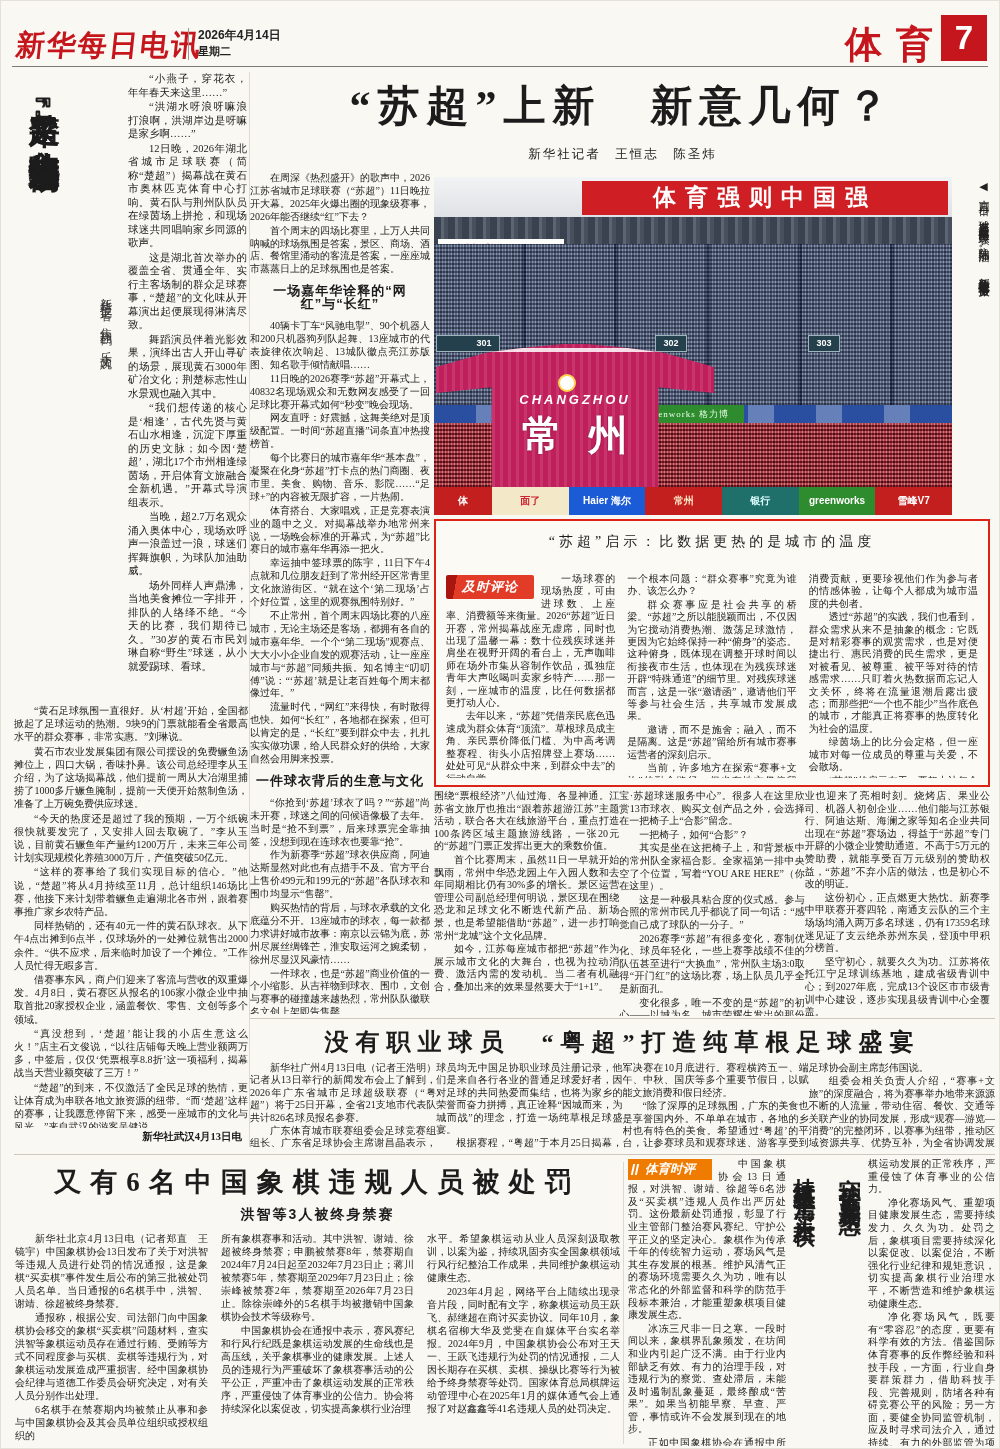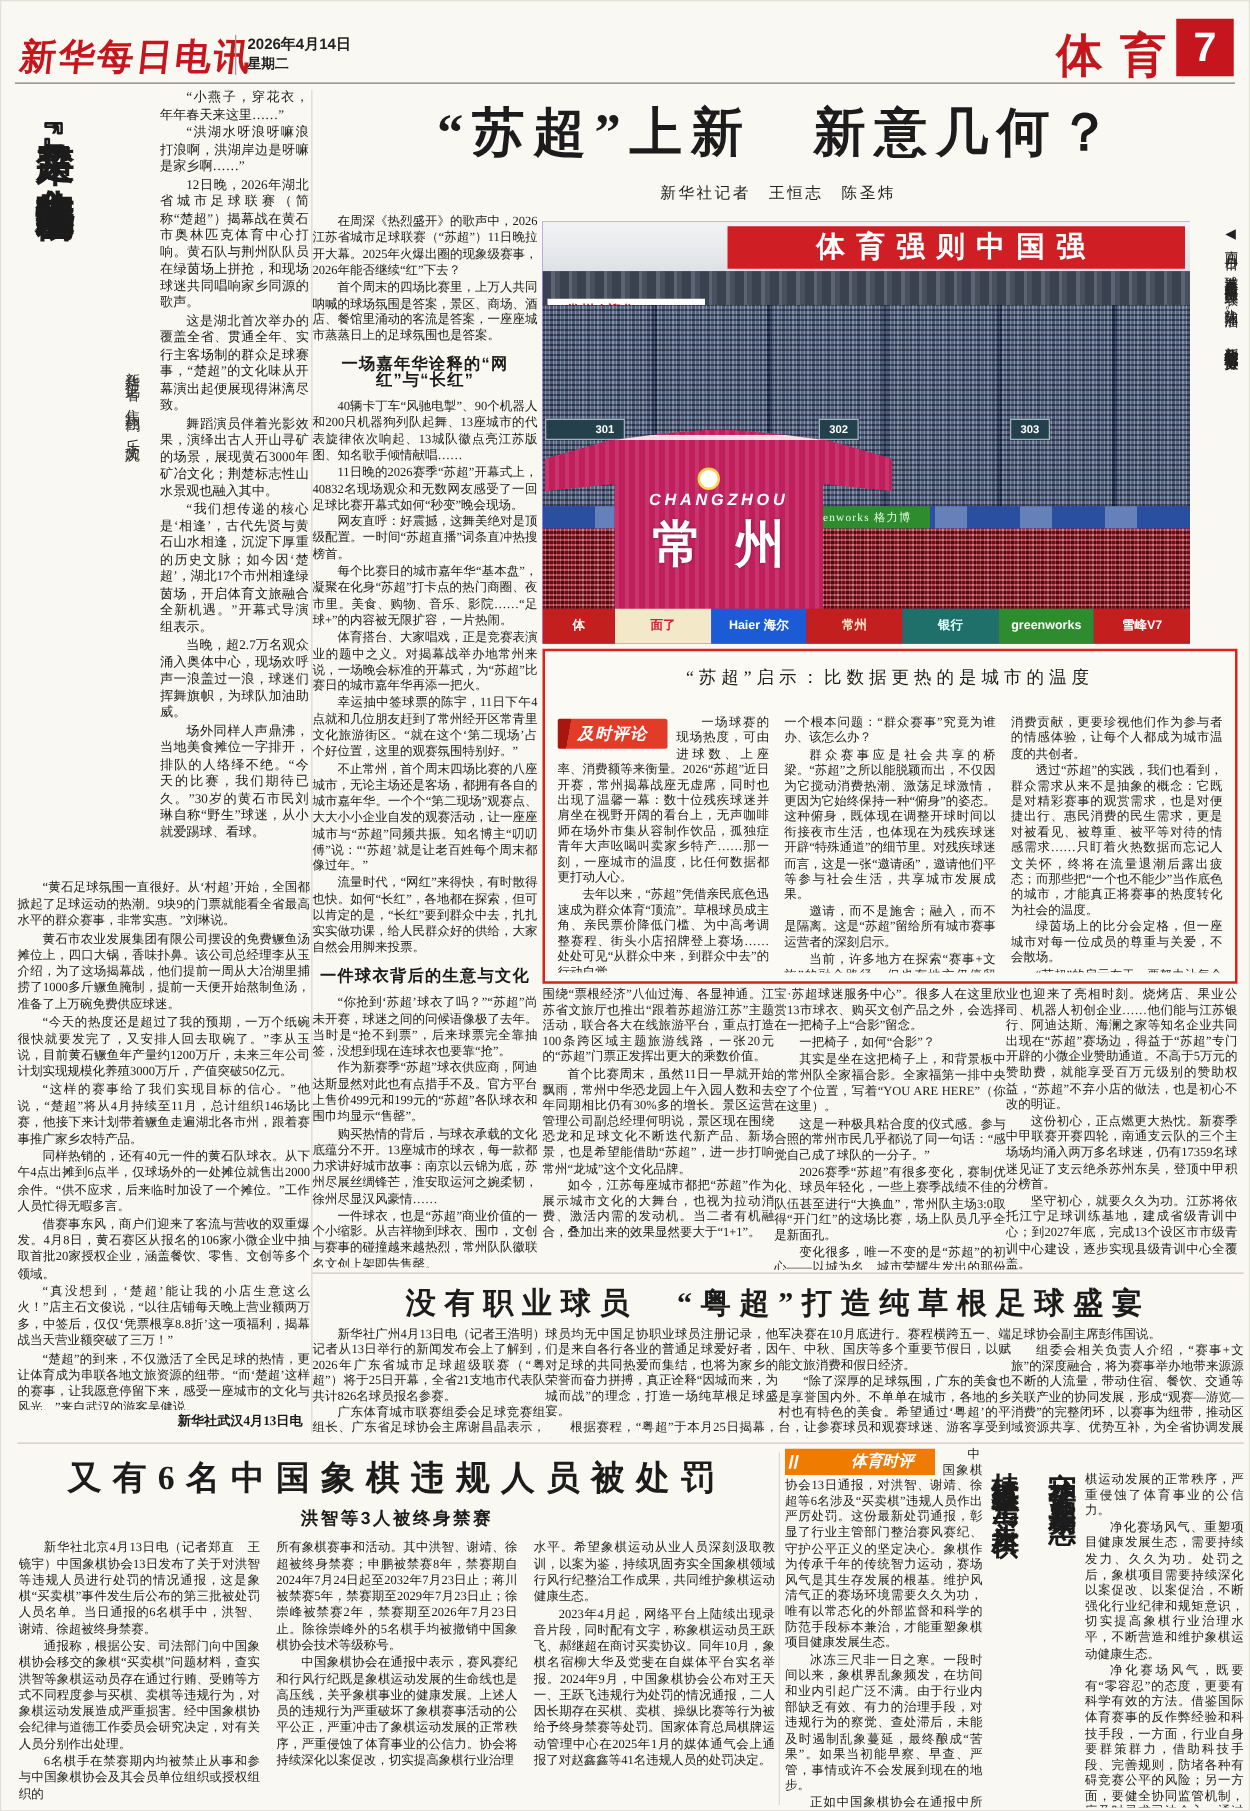--- a/index.html
+++ b/index.html
@@ -36,21 +36,21 @@
   .chu-narrow{left:128px;top:72px;width:119px;height:634px;line-height:13.5px;}
   .chu-wide{left:14px;top:704px;width:234px;height:424px;font-size:10px;line-height:13.2px;}
   .chu-date{position:absolute;left:14px;top:1130px;width:228px;}
   
   .su-headline{position:absolute;left:250px;top:78px;width:745px;text-align:center;font-size:42px;
         font-weight:700;letter-spacing:7px;white-space:nowrap;}
   .su-byline{position:absolute;left:250px;top:146px;width:745px;text-align:center;font-size:12.5px;
         letter-spacing:2px;color:#222;}
   .su-left{left:250px;top:172px;width:180px;height:842px;font-size:10px;line-height:12.9px;}
   
-  .photo{position:absolute;left:434px;top:177px;width:518px;height:338px;background:#6d28d9;overflow:hidden;}
+  .photo{position:absolute;left:434px;top:177px;width:518px;height:338px;background:#84cc16;overflow:hidden;}
   .ph-roof{position:absolute;left:0;top:0;width:100%;height:40px;
         background:linear-gradient(#f2f3f4,#dfe2e5);}
   .ph-banner{position:absolute;left:148px;top:4px;width:366px;height:34px;background:#cf1f24;color:#fff;
         font-size:23px;font-weight:700;letter-spacing:9px;text-align:center;line-height:34px;white-space:nowrap;}
   .ph-windows{position:absolute;left:0;top:40px;width:100%;height:27px;
         background:repeating-linear-gradient(90deg,#39424e 0 7px,#5b6573 7px 10px,#47505c 10px 14px);}
   .ph-welcome{position:absolute;left:4px;top:62px;width:126px;height:20px;background:#fdfdfb;
         font-size:11px;font-weight:700;color:#d01f24;line-height:20px;text-align:center;white-space:nowrap;}
   .ph-welcome .gw{color:#2e8b2e;font-size:8px;font-weight:400;}
   .ph-crowd-up{position:absolute;left:0;top:67px;width:100%;height:161px;
@@ -115,24 +115,24 @@
         font-weight:700;letter-spacing:9px;white-space:nowrap;}
   .chess-sub{position:absolute;left:15px;top:1206px;width:605px;text-align:center;
         font-family:"Liberation Sans",sans-serif;font-weight:700;font-size:14px;letter-spacing:2px;}
   .chess-cols{position:absolute;left:15px;top:1232px;width:605px;height:212px;display:flex;gap:13px;}
   .chess-cols .bcol{flex:1;font-size:10px;line-height:13px;text-align:justify;overflow:hidden;}
   
   .comm{position:absolute;left:628px;top:1158px;width:367px;height:288px;display:flex;}
   .comm-left{width:158px;font-size:10px;line-height:12.6px;text-align:justify;overflow:hidden;}
   .comm-titles{width:70px;display:flex;justify-content:space-between;padding:2px 6px;}
   .comm-titles .vtitle{writing-mode:vertical-rl;font-size:22px;font-weight:700;letter-spacing:4px;line-height:1.1;}
-  .comm-right{flex:1;font-size:10px;line-height:12.6px;text-align:justify;overflow:hidden;margin-top:20px;}
+  .comm-right{flex:1;font-size:10px;line-height:12.6px;text-align:justify;overflow:hidden;}
   .badge-shiping{float:left;width:84px;height:21px;margin:1px 6px 3px 0;background:#ef7b00;color:#fff;
         font-family:"Liberation Sans",sans-serif;font-size:12.5px;font-style:italic;font-weight:700;
-        text-align:center;line-height:21px;position:relative;padding-left:36px;}
+        text-align:center;line-height:21px;position:relative;}
   .badge-shiping .bar{position:absolute;left:4px;top:5px;width:2px;height:11px;background:#fff;transform:skewX(-12deg);}
   .badge-shiping .bar+.bar{left:8px;}
 </style>
 </head>
 <body>
 
 <div class="page">
 
   <div class="masthead-logo">新华每日电讯</div>
   <div class="mast-div"></div>

